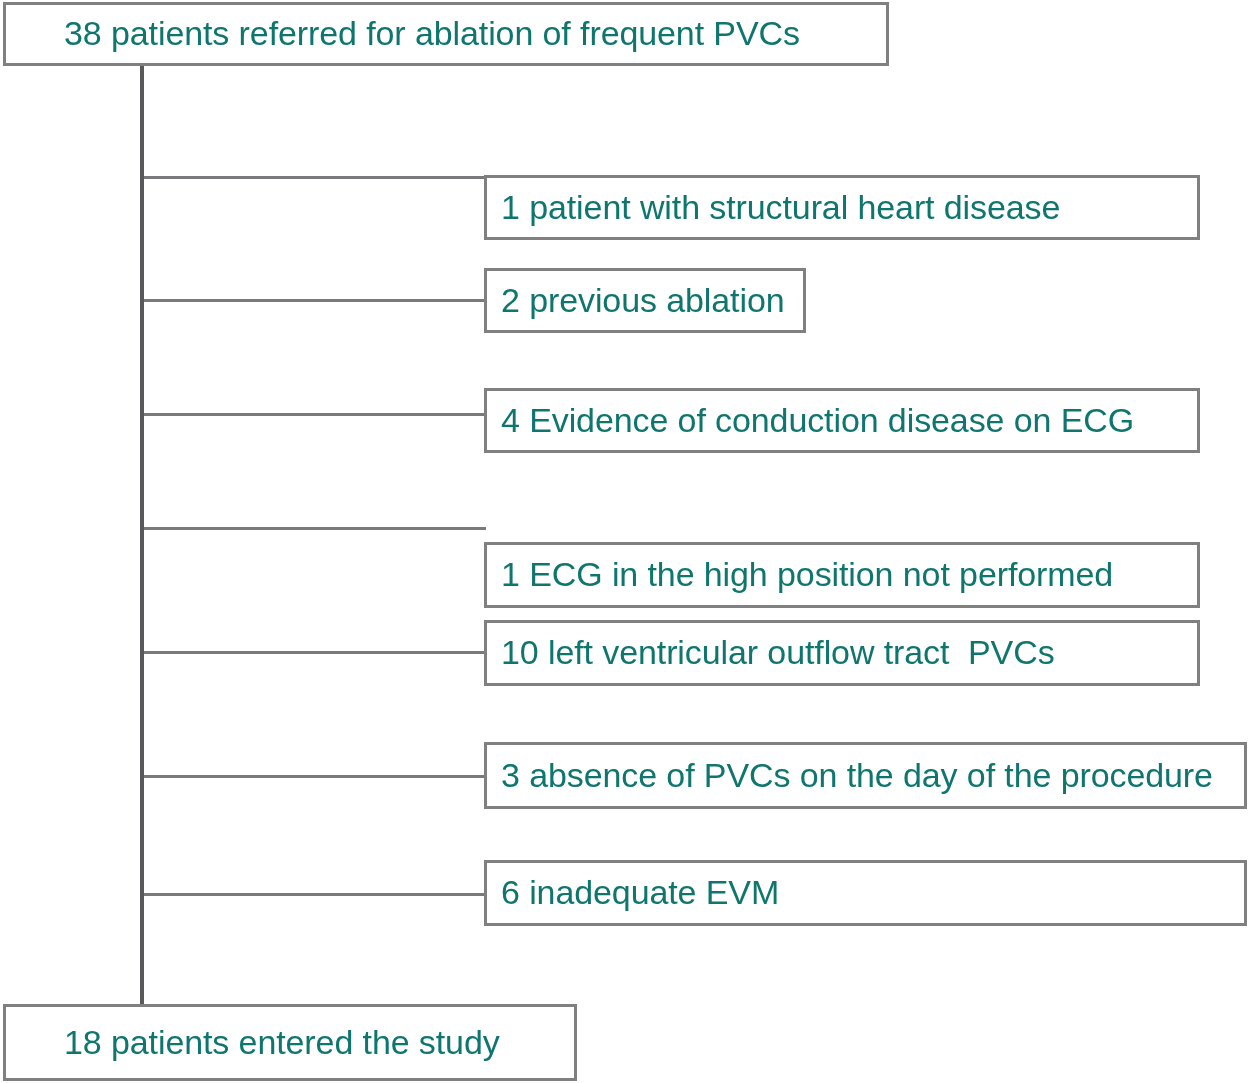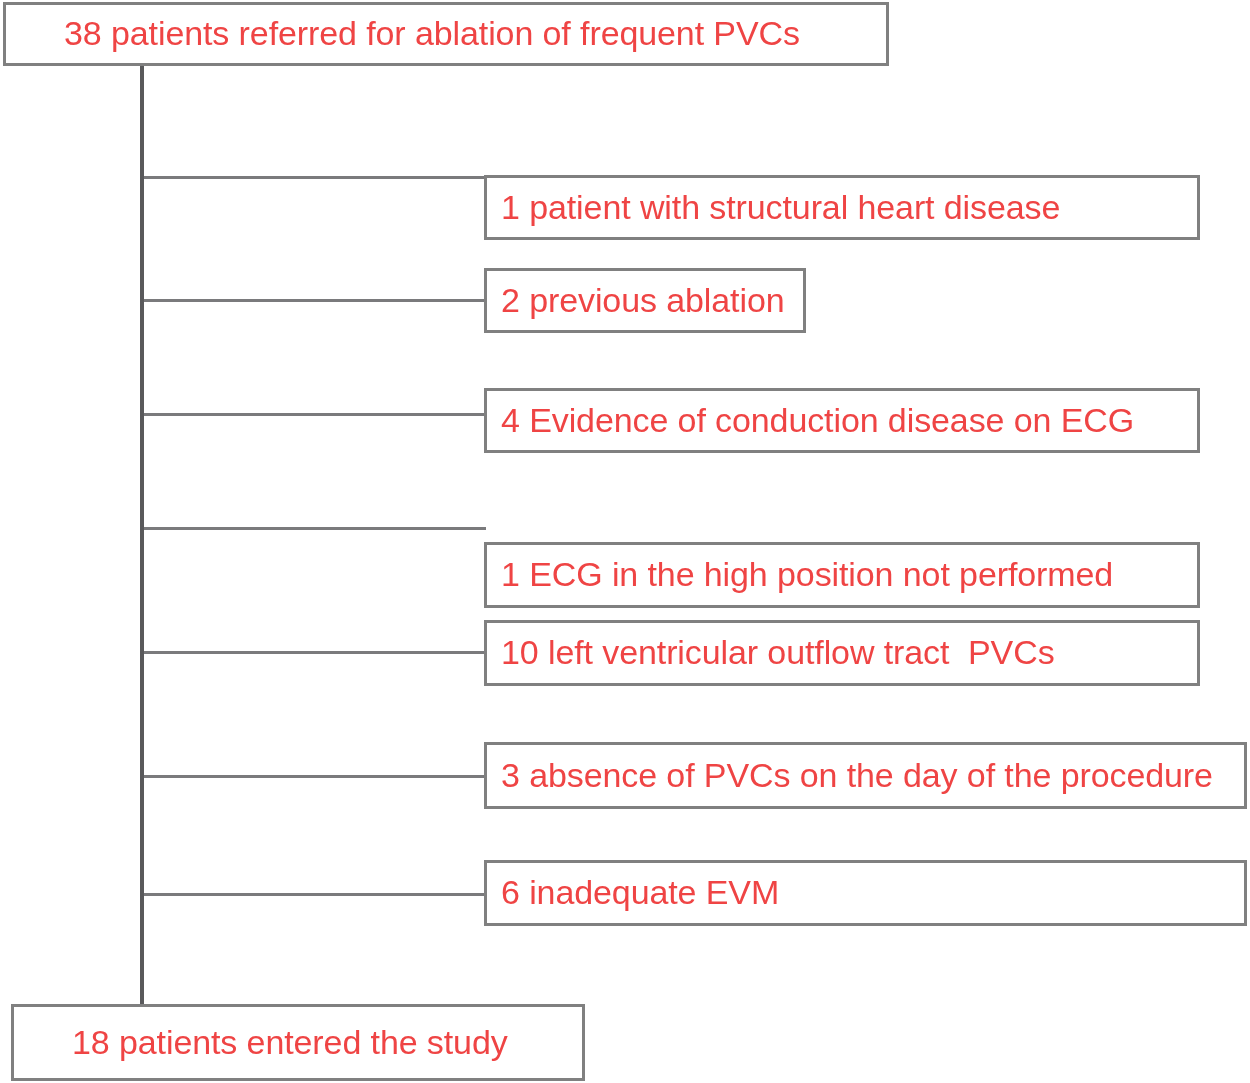--- a/index.html
+++ b/index.html
@@ -23,42 +23,41 @@
     box-sizing: border-box;
     background: #ffffff;
     border: 3px solid #808080;
     display: flex;
     align-items: center;
     z-index: 3;
   }
   .node-label {
     font-size: 34px;
     line-height: 1.05;
-    color: #ef4444;
+    color: #0f766e;
     white-space: pre;
     padding-left: 14px;
     letter-spacing: -0.1px;
   }
   
   #node-top {
     left: 3px;
     top: 2px;
     width: 886px;
     height: 64px;
   }
   #node-top .node-label {
     padding-left: 58px;
   }
   
   #node-bottom {
     left: 3px;
     top: 1004px;
     width: 574px;
     height: 77px;
-    margin-left: 8px;
   }
   #node-bottom .node-label {
     padding-left: 58px;
   }
   
   #trunk-line {
     position: absolute;
     left: 140px;
     top: 64px;
     width: 4px;

